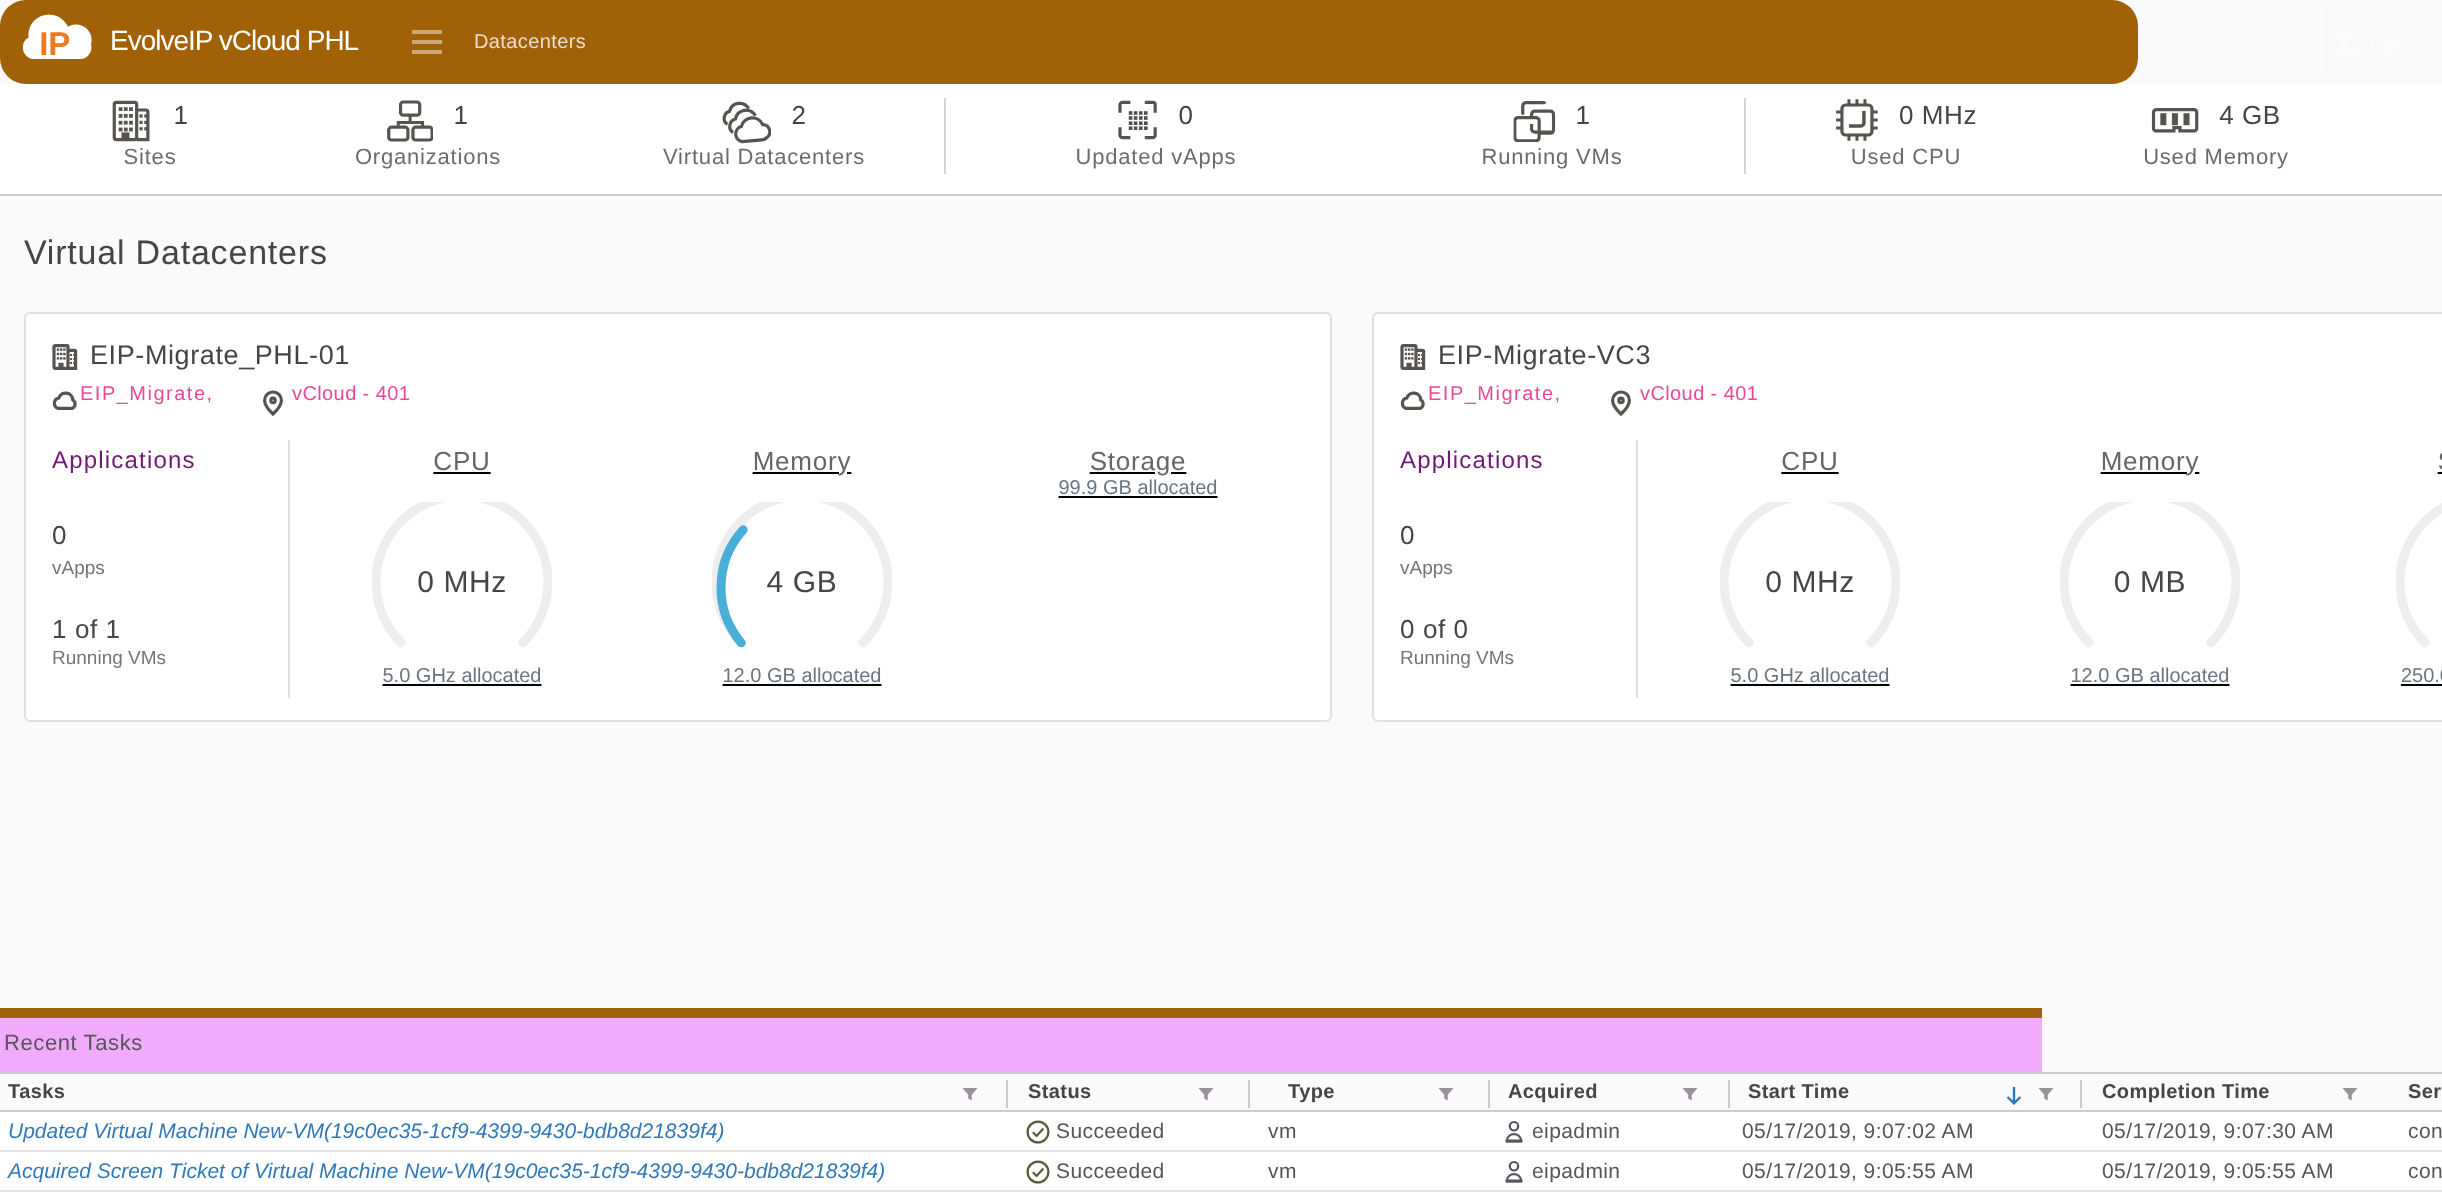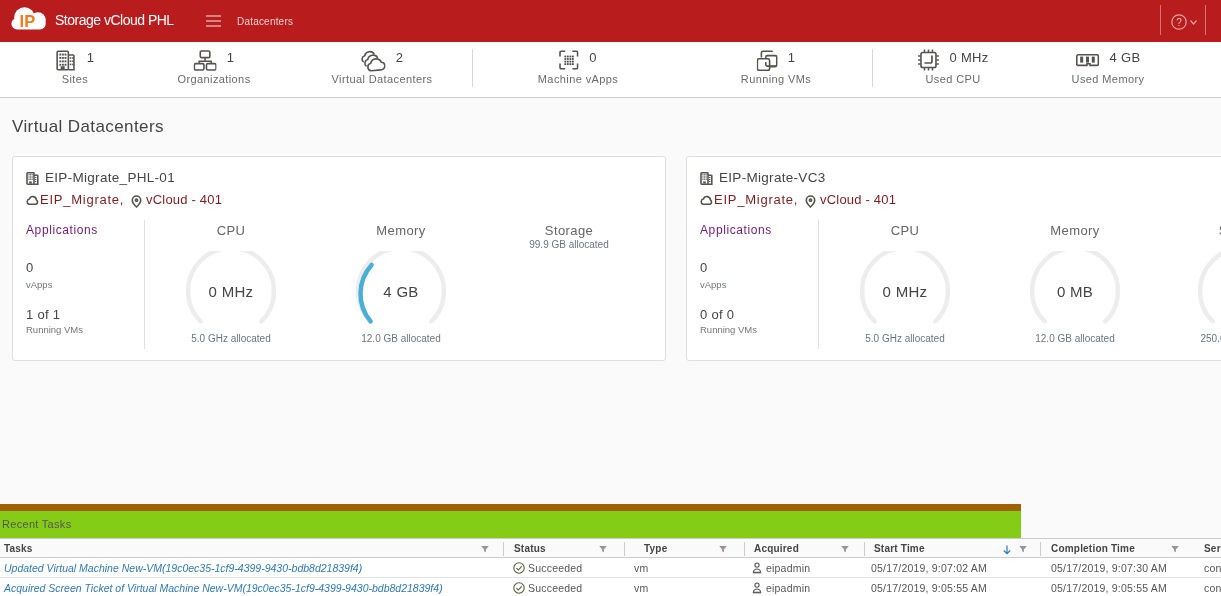--- a/index.html
+++ b/index.html
@@ -1,66 +1,66 @@
 <!DOCTYPE html>
 <html><head>
 <meta charset="utf-8">
 <style>
 * { margin:0; padding:0; box-sizing:border-box; }
 html,body { width:1221px; height:596px; overflow:hidden; font-family:"Liberation Sans", sans-serif; background:#fafafa; }
-.topbar { position:absolute; left:0; top:0; width:1221px; height:42px; background:#b91c1c; }
+.topbar { position:absolute; left:0; top:0; width:1069px; height:42px; background:#a16207;border-radius:13px; }
 .brand { position:absolute; left:55px; top:12px; font-size:14px; color:#fff; letter-spacing:-0.5px; }
 .nav-dc { position:absolute; left:237px; top:16px; font-size:10px; color:rgba(255,255,255,0.8); letter-spacing:0.2px; }
 .burger { position:absolute; left:206px; top:15px; width:15px; }
 .burger div { height:1.6px; background:rgba(255,255,255,0.45); margin-bottom:3.4px; }
 
 .statsbar { position:absolute; left:0; top:42px; width:1221px; height:56px; background:#fff; border-bottom:1px solid #cccccc; }
 .stat { position:absolute; top:7px; text-align:center; transform:translateX(-50%); }
 .stat .row1 { display:flex; align-items:center; justify-content:center; gap:10px; height:22px; }
 .stat .num { font-size:13px; color:#454545; letter-spacing:0.3px; position:relative; top:-3px; }
 .stat .lbl { margin-top:2px; font-size:11px; color:#6b6b6b; letter-spacing:0.4px;text-align:center; }
 .vsep { position:absolute; top:7px; width:1px; height:38px; background:#d5d5d5; }
 svg.sic { stroke:#57534f; fill:none; stroke-width:1.6; }
 
 .h3 { position:absolute; left:12px; top:117px; font-size:17px; color:#454545; letter-spacing:0.4px; }
 
 .card { position:absolute; top:156px; width:654px; height:205px; background:#fff; border:1px solid #dfdfdf; border-radius:3px; }
 .ctitle { position:absolute; left:32px; top:13px; font-size:13.5px; color:#454545; letter-spacing:0.3px; }
-.cline2 { position:absolute; top:35px; font-size:13px; color:#7f1d1d; letter-spacing:0.2px; }
+.cline2 { position:absolute; top:35px; font-size:10px; color:#ec4899; letter-spacing:0.2px; }
 .apps { position:absolute; left:13px; top:66px; font-size:12px; color:#701a75; letter-spacing:0.6px; }
 .big { font-size:13px; color:#454545; letter-spacing:0.3px; position:absolute; left:13px; }
 .small { font-size:9.5px; color:#72767b; letter-spacing:0px; position:absolute; left:13px; }
 .cardsep { position:absolute; left:131px; top:63px; width:1px; height:129px; background:#e0e0e0; }
-.donut { position:absolute; top:63px; width:176px; text-align:center; }
+.donut { position:absolute; top:63px; width:176px; text-align:center;text-decoration:underline; }
 .donut .dt { font-size:13px; color:#666; letter-spacing:0.4px; position:relative; top:2.5px; }
 .donut .alloc { font-size:10px; color:#6a7580; letter-spacing:0px; margin-top:4px; }
 .gauge { position:relative; width:90px; height:78px; margin:16px auto 0; }
 .gauge svg { position:absolute; left:0; top:0; }
 .gauge .val { position:absolute; left:0; top:32px; width:90px; text-align:center; font-size:15px; color:#454545; letter-spacing:0.3px; }
 
-.tasks { position:absolute; left:0; top:504px; width:1021px; height:92px; background:#84cc16; border-top:7px solid #a16207; }
+.tasks { position:absolute; left:0; top:504px; width:1021px; height:92px; background:#f0abfc; border-top:5px solid #a16207; }
 .rt-lbl { position:absolute; left:2px; top:7px; font-size:11px; color:#565656; letter-spacing:0.3px; }
 .thead { position:absolute; left:0; top:27px; width:1221px; height:20px; border-top:1px solid #ccc; border-bottom:1px solid #ccc; background:#fafafa; }
 .th { position:absolute; top:4px; font-size:10px; font-weight:bold; color:#454545; letter-spacing:0.2px; }
 .colsep { position:absolute; top:3px; width:1px; height:14px; background:#ccc; }
 .trow { position:absolute; left:0; width:1221px; height:20px; background:#fff; border-bottom:1px solid #e3e3e3; font-size:10.5px; color:#565656; }
 .trow a { color:#3079b8; text-decoration:none; font-size:10.5px; letter-spacing:0;font-style:italic; }
 .cell { position:absolute; top:4px; letter-spacing:0.2px; }
 .funnel { position:absolute; top:5px; }
 </style>
 </head>
 <body>
 <div class="topbar">
   <svg width="36" height="25" viewBox="0 0 36 25" style="position:absolute;left:10px;top:6px">
     <rect x="1.4" y="12" width="34.3" height="11.5" rx="5.75" fill="#fff"></rect>
     <circle cx="14.5" cy="11.5" r="10.3" fill="#fff"></circle>
     <circle cx="28" cy="14" r="7.8" fill="#fff"></circle>
     <text x="17.4" y="21.3" font-size="16.5" font-weight="bold" fill="#ee7b1e" text-anchor="middle" font-family="Liberation Sans">IP</text>
   </svg>
-  <div class="brand">Storage vCloud PHL</div>
+  <div class="brand">EvolveIP vCloud PHL</div>
   <div class="burger">
       <div></div>
       <div></div>
       <div></div>
     </div>
   <div class="nav-dc">Datacenters</div>
   <svg width="30" height="20" viewBox="0 0 30 20" style="position:absolute;left:1170px;top:12px">
     <circle cx="9" cy="10" r="7.2" stroke="rgba(255,255,255,0.6)" fill="none" stroke-width="1.2"></circle>
     <text x="9" y="13.8" font-size="10" fill="rgba(255,255,255,0.7)" text-anchor="middle">?</text>
     <path d="M20.5 8.5 l3 3.5 l3 -3.5" stroke="rgba(255,255,255,0.6)" fill="none" stroke-width="1.2"></path>
@@ -142,21 +142,21 @@
           <rect x="5.6" y="13.2" width="1.8" height="1.8"></rect>
             <rect x="8.1" y="13.2" width="1.8" height="1.8"></rect>
           <rect x="10.7" y="10.7" width="1.8" height="1.8"></rect>
             <rect x="13.2" y="10.7" width="1.8" height="1.8"></rect>
           <rect x="10.7" y="13.2" width="1.8" height="1.8"></rect>
             <rect x="13.2" y="13.2" width="1.8" height="1.8"></rect>
         </g>
       </svg>
       <span class="num">0</span>
     </div>
-    <div class="lbl">Machine vApps</div>
+    <div class="lbl">Updated vApps</div>
   </div>
   <div class="stat" style="left:776px">
     <div class="row1">
       <svg class="sic" width="21" height="21" viewBox="0 0 21 21" stroke-width="1.8">
         <path d="M4.6 7.4 V 2.9 a1.6 1.6 0 0 1 1.6 -1.6 h8.6 a1.2 1.2 0 0 1 1 0.6"></path>
         <rect x="9" y="5.6" width="11" height="11" rx="1.6" fill="#fff"></rect>
         <rect x="0.6" y="8.8" width="12.2" height="11.6" rx="1.6" fill="#fff"></rect>
         <path d="M9 12 v 2.4 a1.7 1.7 0 0 0 1.7 1.7 h 9.3" fill="none"></path>
       </svg>
       <span class="num">1</span>

